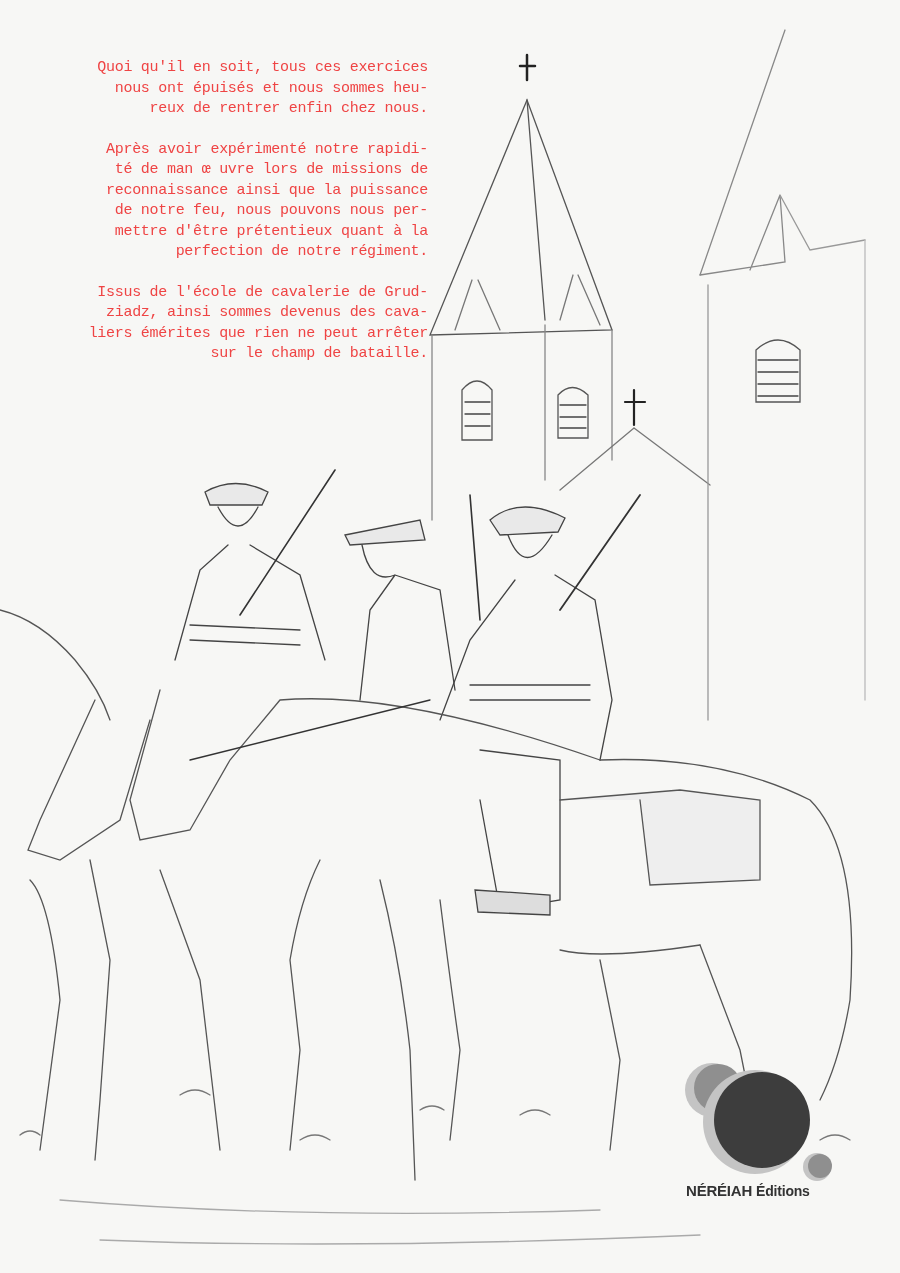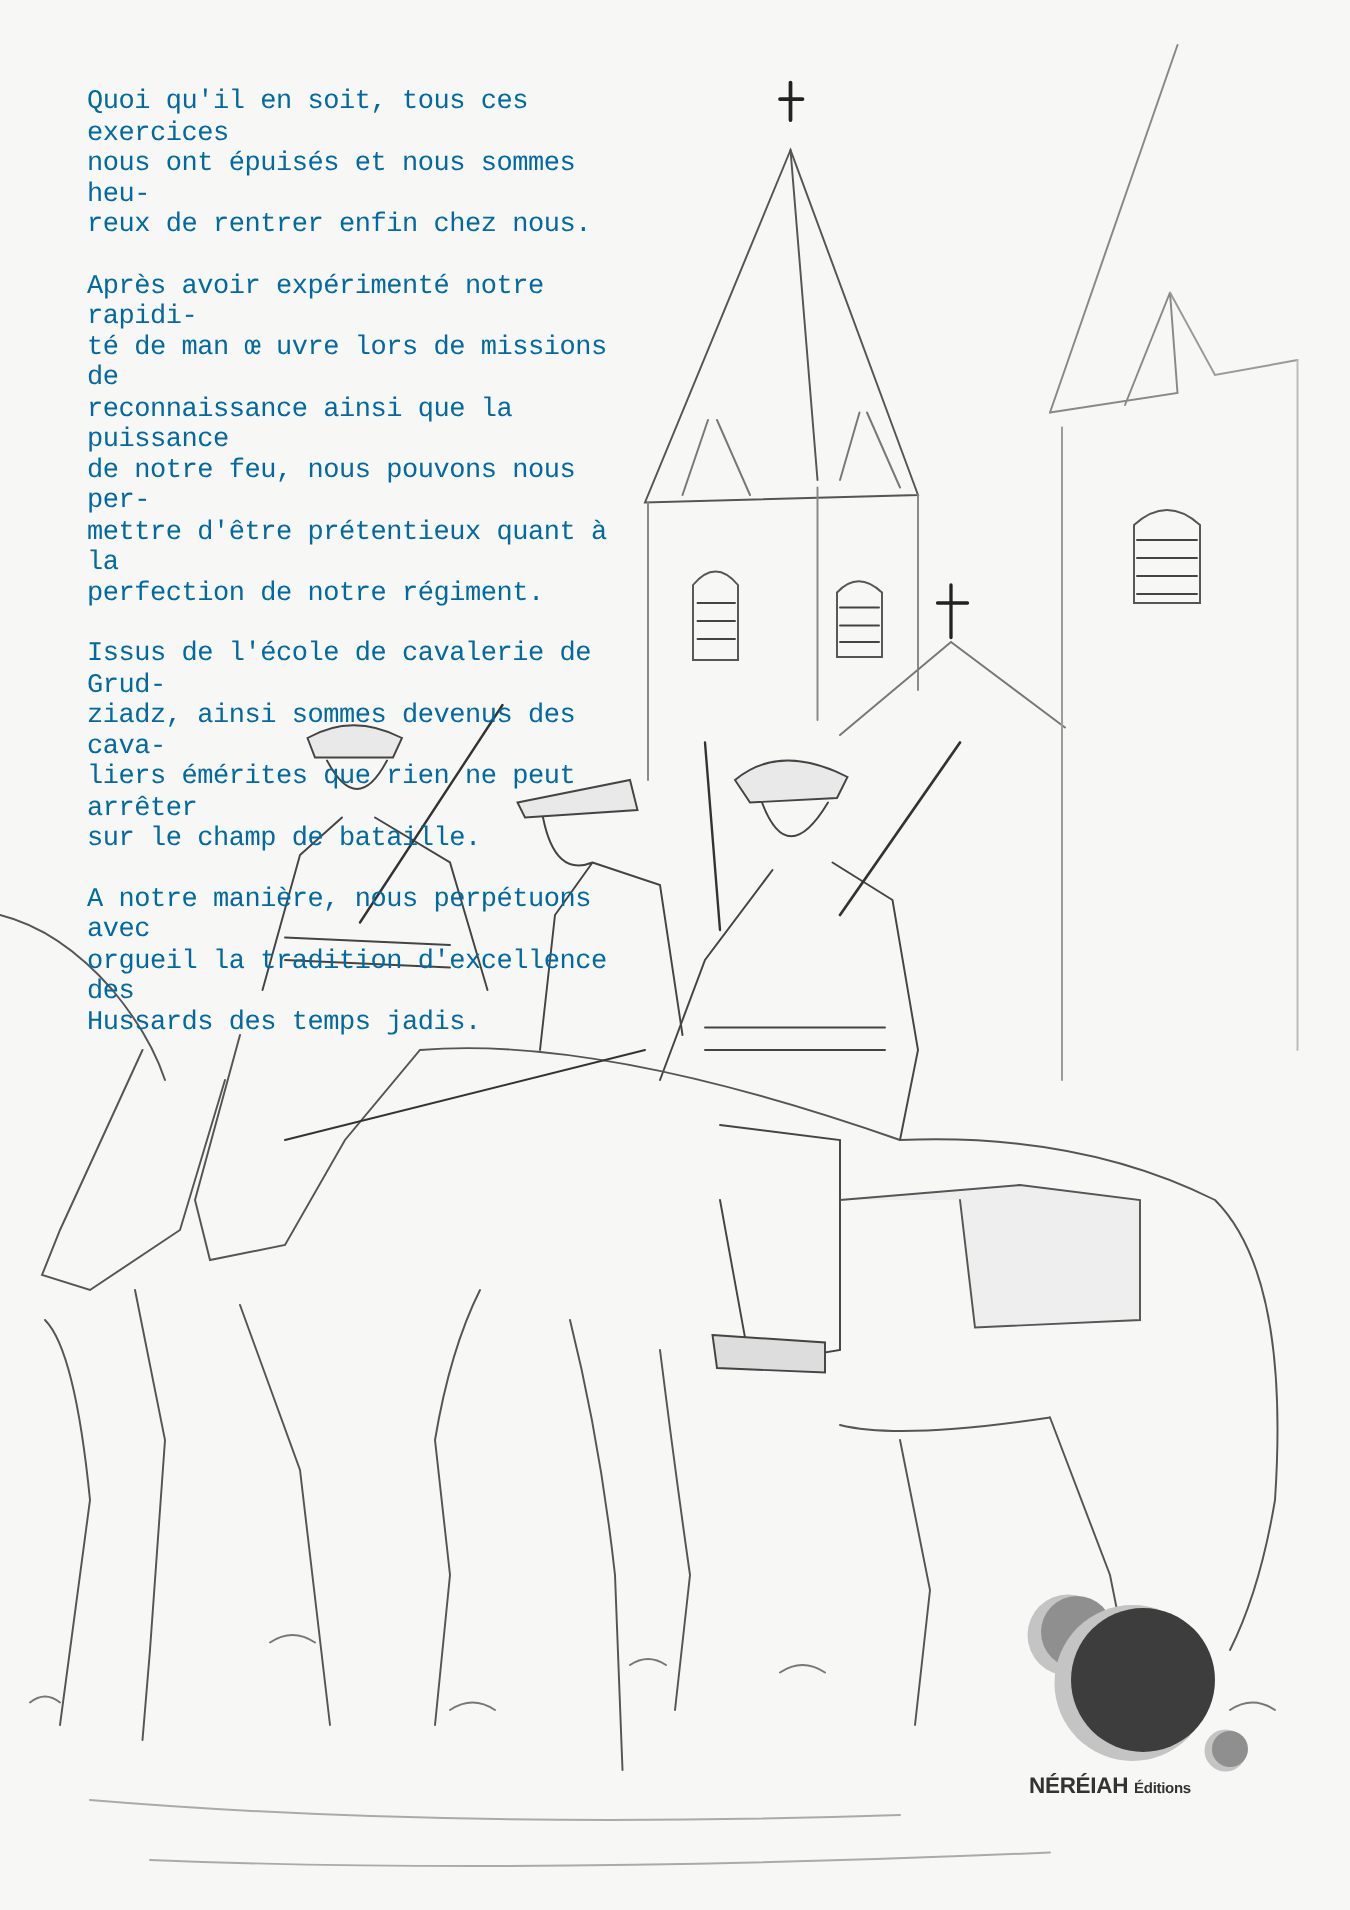--- a/index.html
+++ b/index.html
@@ -5,31 +5,32 @@
   html, body { margin: 0; padding: 0; }
   body {
     width: 900px; height: 1273px; position: relative; overflow: hidden;
     background: #f7f7f5;
     font-family: "Liberation Mono", "DejaVu Sans Mono", monospace;
   }
   .page { position: absolute; inset: 0; }
   .illustration { position: absolute; left: 0; top: 0; width: 900px; height: 1273px; }
   .text-block {
     position: absolute; left: 58px; top: 58px; width: 370px;
-    font-size: 18px; line-height: 20.5px; color: #0369a1;
+    font-size: 15px; line-height: 20.5px; color: #ef4444;
     letter-spacing: -0.3px;
+    text-align: right;
   }
   .text-block p { margin: 0 0 20px 0; white-space: pre-line; }
   .logo { position: absolute; left: 680px; top: 1050px; width: 200px; height: 160px; }
   .logo-text {
     position: absolute; left: 686px; top: 1182px;
     font-family: "Liberation Sans", "DejaVu Sans", sans-serif;
     font-weight: bold; font-size: 15px; color: #333; letter-spacing: -0.2px;
   }
-  .logo-text .ed { font-size: 10px; }
+  .logo-text .ed { font-size: 14px; }
 </style>
 </head>
 <body>
 
 <div class="page">
 
   <svg class="illustration" viewBox="0 0 900 1273" fill="none" stroke="#555" stroke-width="1.3" stroke-linecap="round">
 
     <g>
       <path d="M527 55 L527 80 M520 66 L535 66" stroke="#222" stroke-width="2.5"></path>
@@ -103,23 +104,20 @@
     <p>Après avoir expérimenté notre rapidi-
 té de man œ uvre lors de missions de
 reconnaissance ainsi que la puissance
 de notre feu, nous pouvons nous per-
 mettre d'être prétentieux quant à la
 perfection de notre régiment.</p>
     <p>Issus de l'école de cavalerie de Grud-
 ziadz, ainsi sommes devenus des cava-
 liers émérites que rien ne peut arrêter
 sur le champ de bataille.</p>
-    <p>A notre manière, nous perpétuons avec
-orgueil la tradition d'excellence des
-Hussards des temps jadis.</p>
   </div>
 
   <svg class="logo" viewBox="0 0 200 160">
     <circle cx="32" cy="40" r="27" fill="#c4c4c4"></circle>
     <circle cx="38" cy="38" r="24" fill="#8f8f8f"></circle>
     <circle cx="75" cy="72" r="52" fill="#c4c4c4"></circle>
     <circle cx="82" cy="70" r="48" fill="#3d3d3d"></circle>
     <circle cx="137" cy="117" r="14" fill="#c4c4c4"></circle>
     <circle cx="140" cy="116" r="12" fill="#8f8f8f"></circle>
   </svg>

